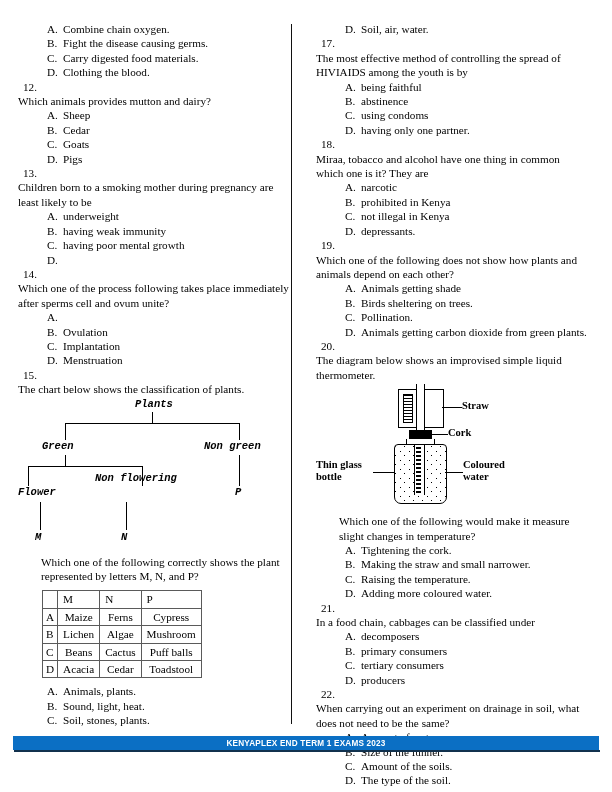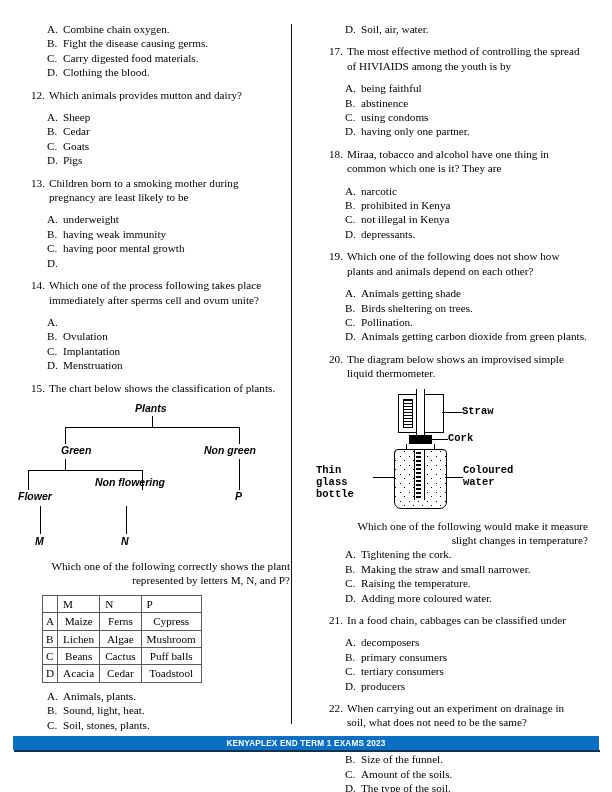--- a/index.html
+++ b/index.html
@@ -41,22 +41,23 @@
     left: 291px;
     top: 24px;
     width: 0;
     height: 700px;
     border-left: 1.1px solid #111;
   }
 
   
   .q {
     display: flex;
-    margin: 8px;
+    margin: 0;
     padding: 0;
+    flex-direction: column;
   }
   .q-num {
     width: 19px;
     text-align: right;
     padding-right: 4px;
     flex: none;
     white-space: nowrap;
   }
   .q-text {
     flex: 1;
@@ -68,33 +69,32 @@
   }
   .opt-ltr {
     width: 16px;
     flex: none;
   }
   .opt-text {
     flex: 1;
   }
   .plain-indent {
     padding-left: 23px;
-    text-align: right;
   }
 
   
   .tree {
     position: relative;
     width: 268px;
     height: 152px;
     margin: 2px 0 4px 0;
   }
   .tree .lbl {
     position: absolute;
-    font-family: Liberation Sans, sans-serif;
+    font-family: Liberation Mono, monospace;
     font-weight: bold;
     font-style: italic;
     font-size: 10.5px;
     white-space: nowrap;
     line-height: 11px;
   }
   .tree .vline {
     position: absolute;
     border-left: 1.9px solid #000;
   }
@@ -129,21 +129,21 @@
   table.opt-table tr.head td {
     text-align: left;
   }
 
   
   .thermo {
     position: relative;
     width: 268px;
     height: 128px;
     margin: 2px 0 2px 0;
-    font-family: Liberation Mono, monospace;
+    font-family: Liberation Serif, serif;
   }
   .thermo .tlbl {
     position: absolute;
     font-weight: bold;
     font-size: 10.5px;
     line-height: 12px;
     white-space: nowrap;
   }
   .thermo .leader {
     position: absolute;
@@ -339,21 +339,21 @@
         <div class="tree">
 
           <div class="lbl" style="left:117px; top:0px;">Plants</div>
 
           <div class="vline" style="left:134px; top:13px; height:12px;"></div>
 
           <div class="hline" style="left:47px; top:24px; width:175px;"></div>
           <div class="vline" style="left:47px; top:24px; height:17px;"></div>
           <div class="vline" style="left:221px; top:24px; height:17px;"></div>
 
-          <div class="lbl" style="left:24px; top:42px;margin-left:19px;">Green</div>
+          <div class="lbl" style="left:24px; top:42px;">Green</div>
           <div class="lbl" style="left:186px; top:42px;">Non green</div>
 
           <div class="vline" style="left:47px; top:56px; height:12px;"></div>
 
           <div class="hline" style="left:10px; top:67px; width:115px;"></div>
           <div class="vline" style="left:10px; top:67px; height:20px;"></div>
           <div class="vline" style="left:124px; top:67px; height:20px;"></div>
 
           <div class="vline" style="left:221px; top:56px; height:31px;"></div>
 

